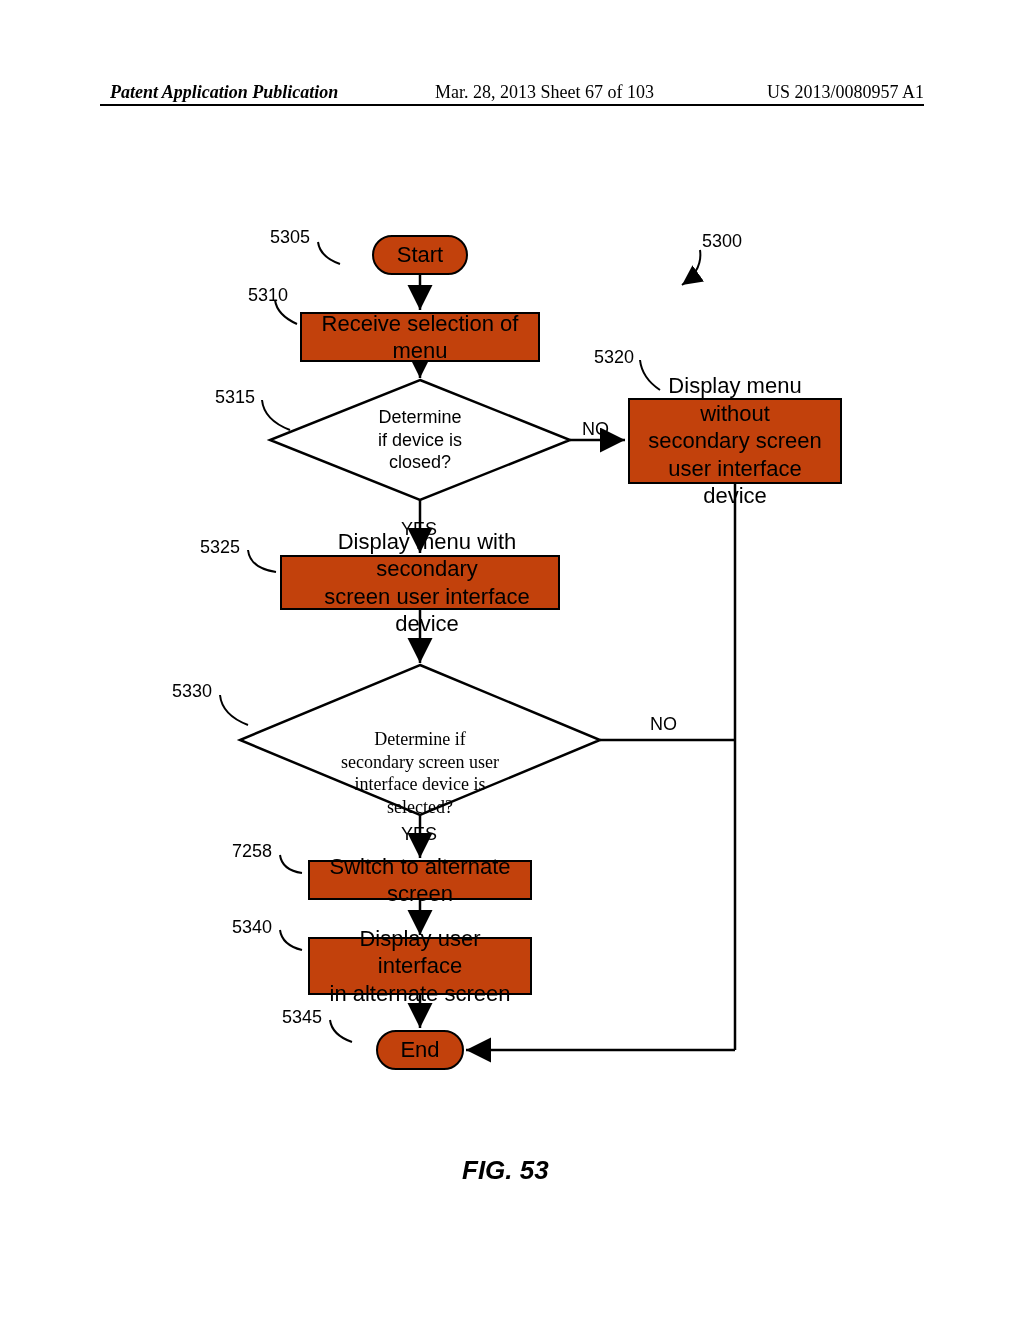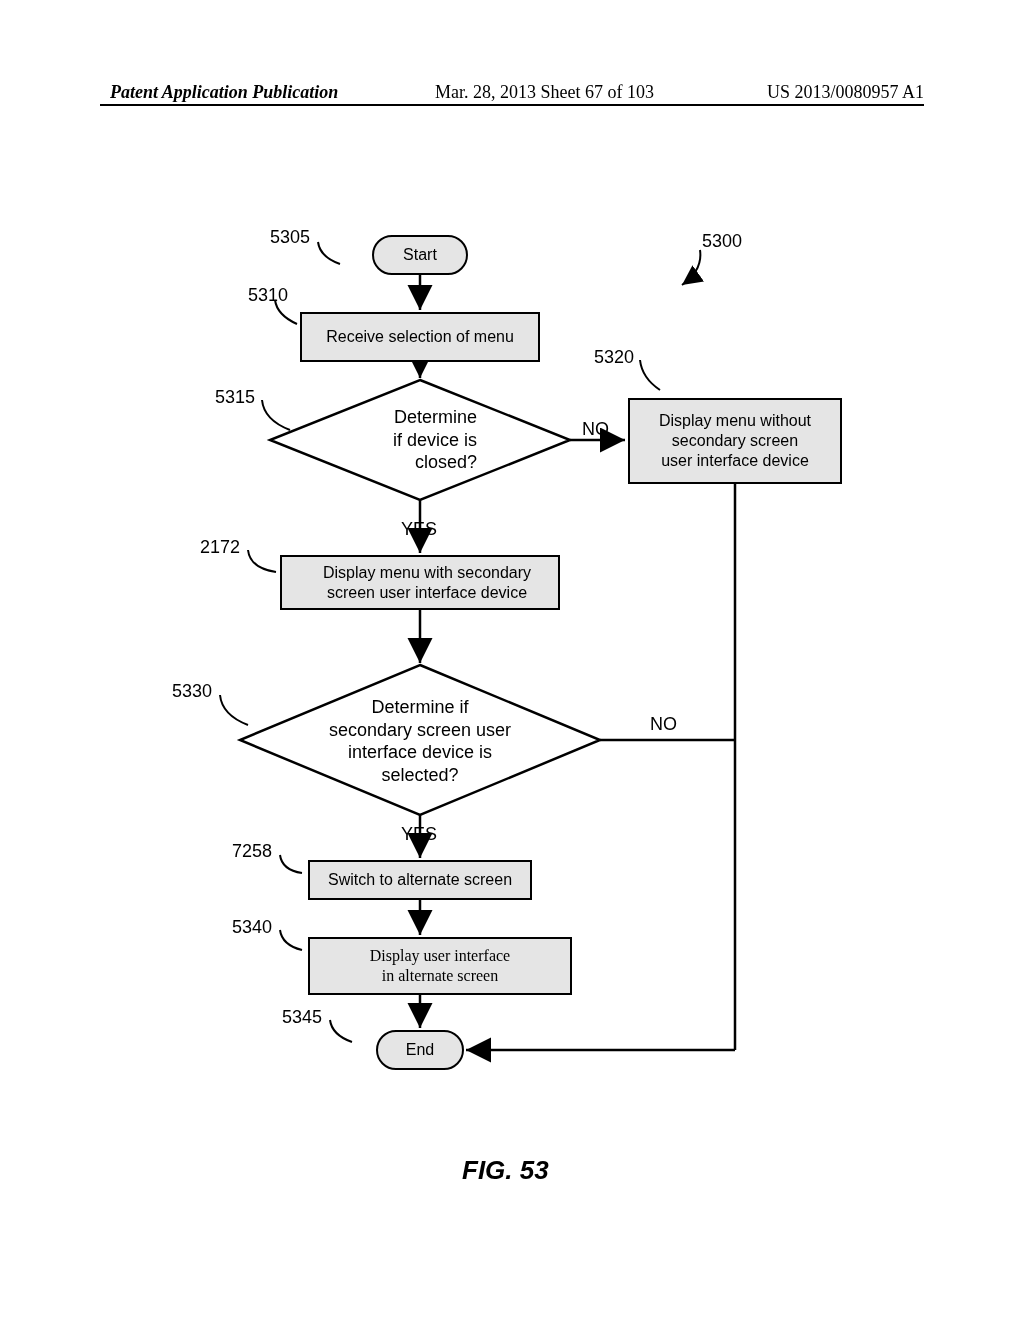--- a/index.html
+++ b/index.html
@@ -43,26 +43,26 @@
   .canvas {
     position: absolute;
     top: 0;
     left: 0;
     width: 1024px;
     height: 1320px;
   }
   .box {
     position: absolute;
     border: 2.5px solid #000;
-    background: #e5e5e5;
+    background: #c2410c;
     display: flex;
     align-items: center;
     justify-content: center;
     text-align: center;
-    font-size: 16px;
+    font-size: 22px;
     line-height: 1.25;
     padding: 6px 10px;
     box-sizing: border-box;
   }
   .pill {
     border-radius: 22px;
   }
   .label {
     position: absolute;
     font-size: 18px;
@@ -145,56 +145,56 @@
   <path class="thin" d="M280,930 q2,15 22,20"></path>
 
   <path class="thin" d="M330,1020 q2,15 22,22"></path>
 </svg>
 
 
 <div class="box pill" style="left:372px; top:235px; width:96px; height:40px;">Start</div>
 
 <div class="box" style="left:300px; top:312px; width:240px; height:50px;">Receive selection of menu</div>
 
-<div style="position:absolute; left:337px; top:406px; width:140px; text-align:right; font-size:18px; line-height:1.25; white-space:pre-line;">Determine
+<div style="position:absolute; left:350px; top:406px; width:140px; text-align:center; font-size:18px; line-height:1.25; white-space:pre-line;">Determine
 if device is
 closed?</div>
 
 <div class="box" style="left:628px; top:398px; width:214px; height:86px; white-space:pre-line;">Display menu without
 secondary screen
 user interface device</div>
 
 <div class="box" style="left:280px; top:555px; width:280px; height:55px; white-space:pre-line;padding-left:24px;">Display menu with secondary
 screen user interface device</div>
 
-<div style="position:absolute; left:320px; top:696px; width:200px; text-align:center; font-size:18px; line-height:1.25; white-space:pre-line;">Determine if
+<div style="position:absolute; left:320px; top:728px; width:200px; text-align:center; font-size:18px; line-height:1.25; white-space:pre-line;font-family:Liberation Serif, serif;">Determine if
 secondary screen user
 interface device is
 selected?</div>
 
 <div class="box" style="left:308px; top:860px; width:224px; height:40px;">Switch to alternate screen</div>
 
-<div class="box" style="left:308px; top:937px; width:264px; height:58px; white-space:pre-line;font-family:Liberation Serif, serif;">Display user interface
+<div class="box" style="left:308px; top:937px; width:224px; height:58px; white-space:pre-line;">Display user interface
 in alternate screen</div>
 
 <div class="box pill" style="left:376px; top:1030px; width:88px; height:40px;">End</div>
 
 
 <span class="label yesno" style="left:401px; top:520px;">YES</span>
 <span class="label yesno" style="left:582px; top:420px;">NO</span>
 <span class="label yesno" style="left:401px; top:825px;">YES</span>
 <span class="label yesno" style="left:650px; top:715px;">NO</span>
 
 
 <span class="label" style="left:702px; top:232px;">5300</span>
 <span class="label" style="left:270px; top:228px;">5305</span>
 <span class="label" style="left:228px; top:286px;margin-left:20px;">5310</span>
 <span class="label" style="left:215px; top:388px;">5315</span>
 <span class="label" style="left:594px; top:348px;">5320</span>
-<span class="label" style="left:200px; top:538px;">2172</span>
+<span class="label" style="left:200px; top:538px;">5325</span>
 <span class="label" style="left:172px; top:682px;">5330</span>
 <span class="label" style="left:232px; top:842px;">7258</span>
 <span class="label" style="left:232px; top:918px;">5340</span>
 <span class="label" style="left:282px; top:1008px;">5345</span>
 
 <span class="fig-label" style="left:462px; top:1155px;text-align:center;">FIG. 53</span>
 
 </div>
 
 </body></html>

